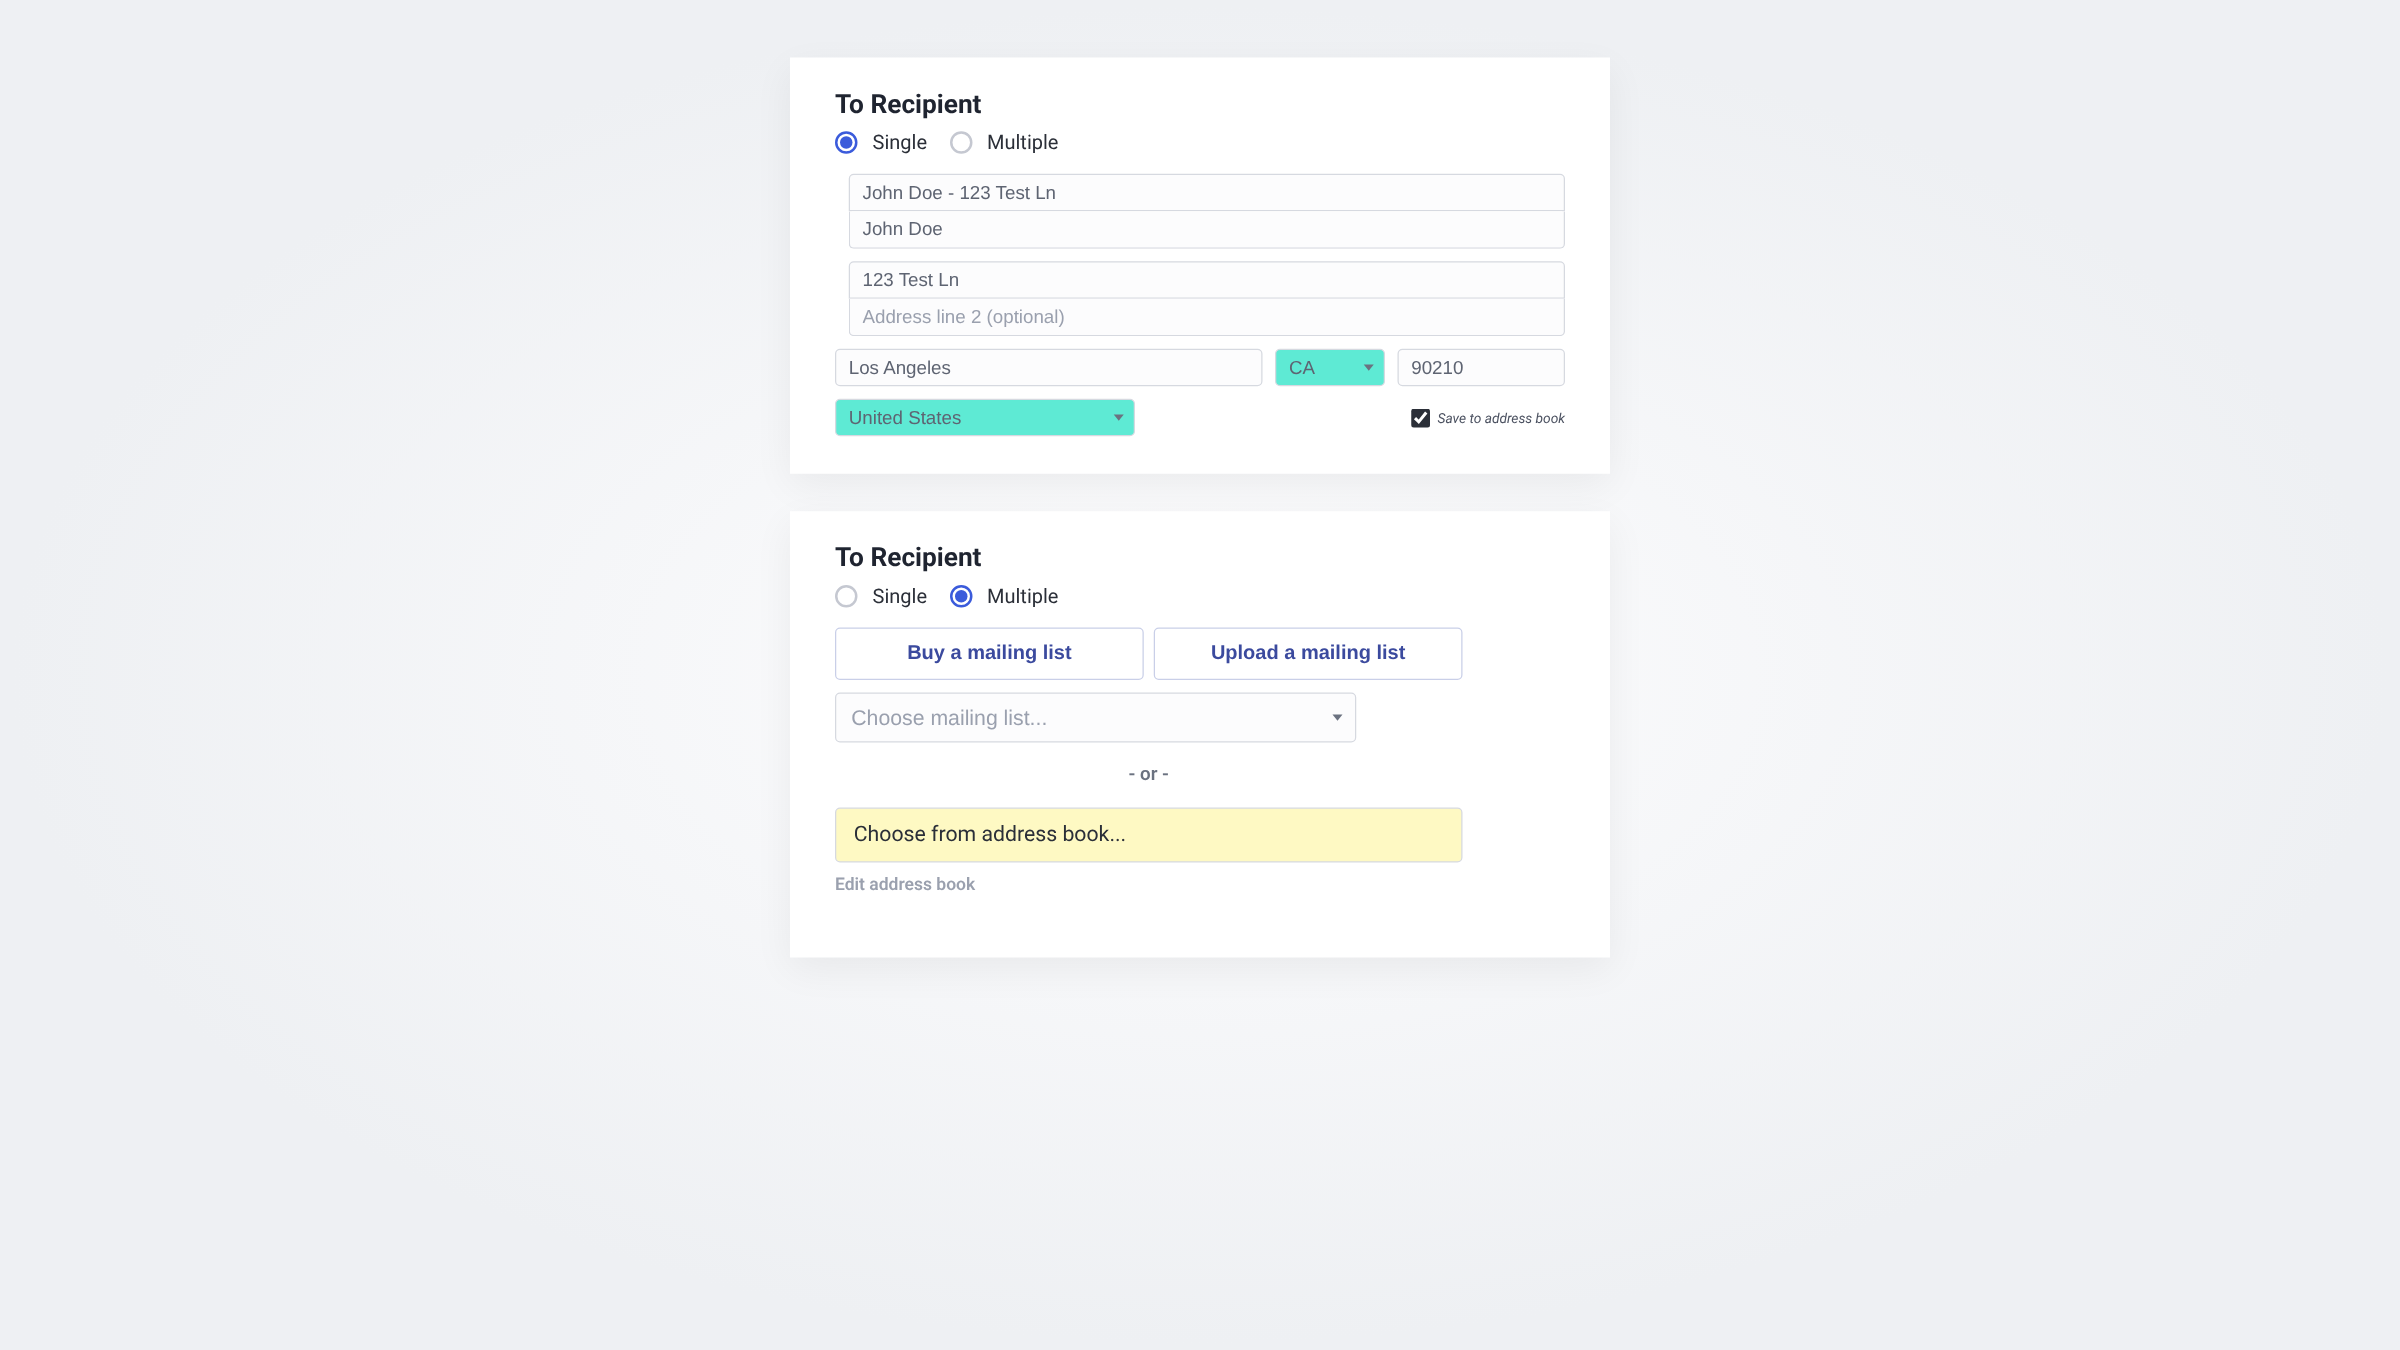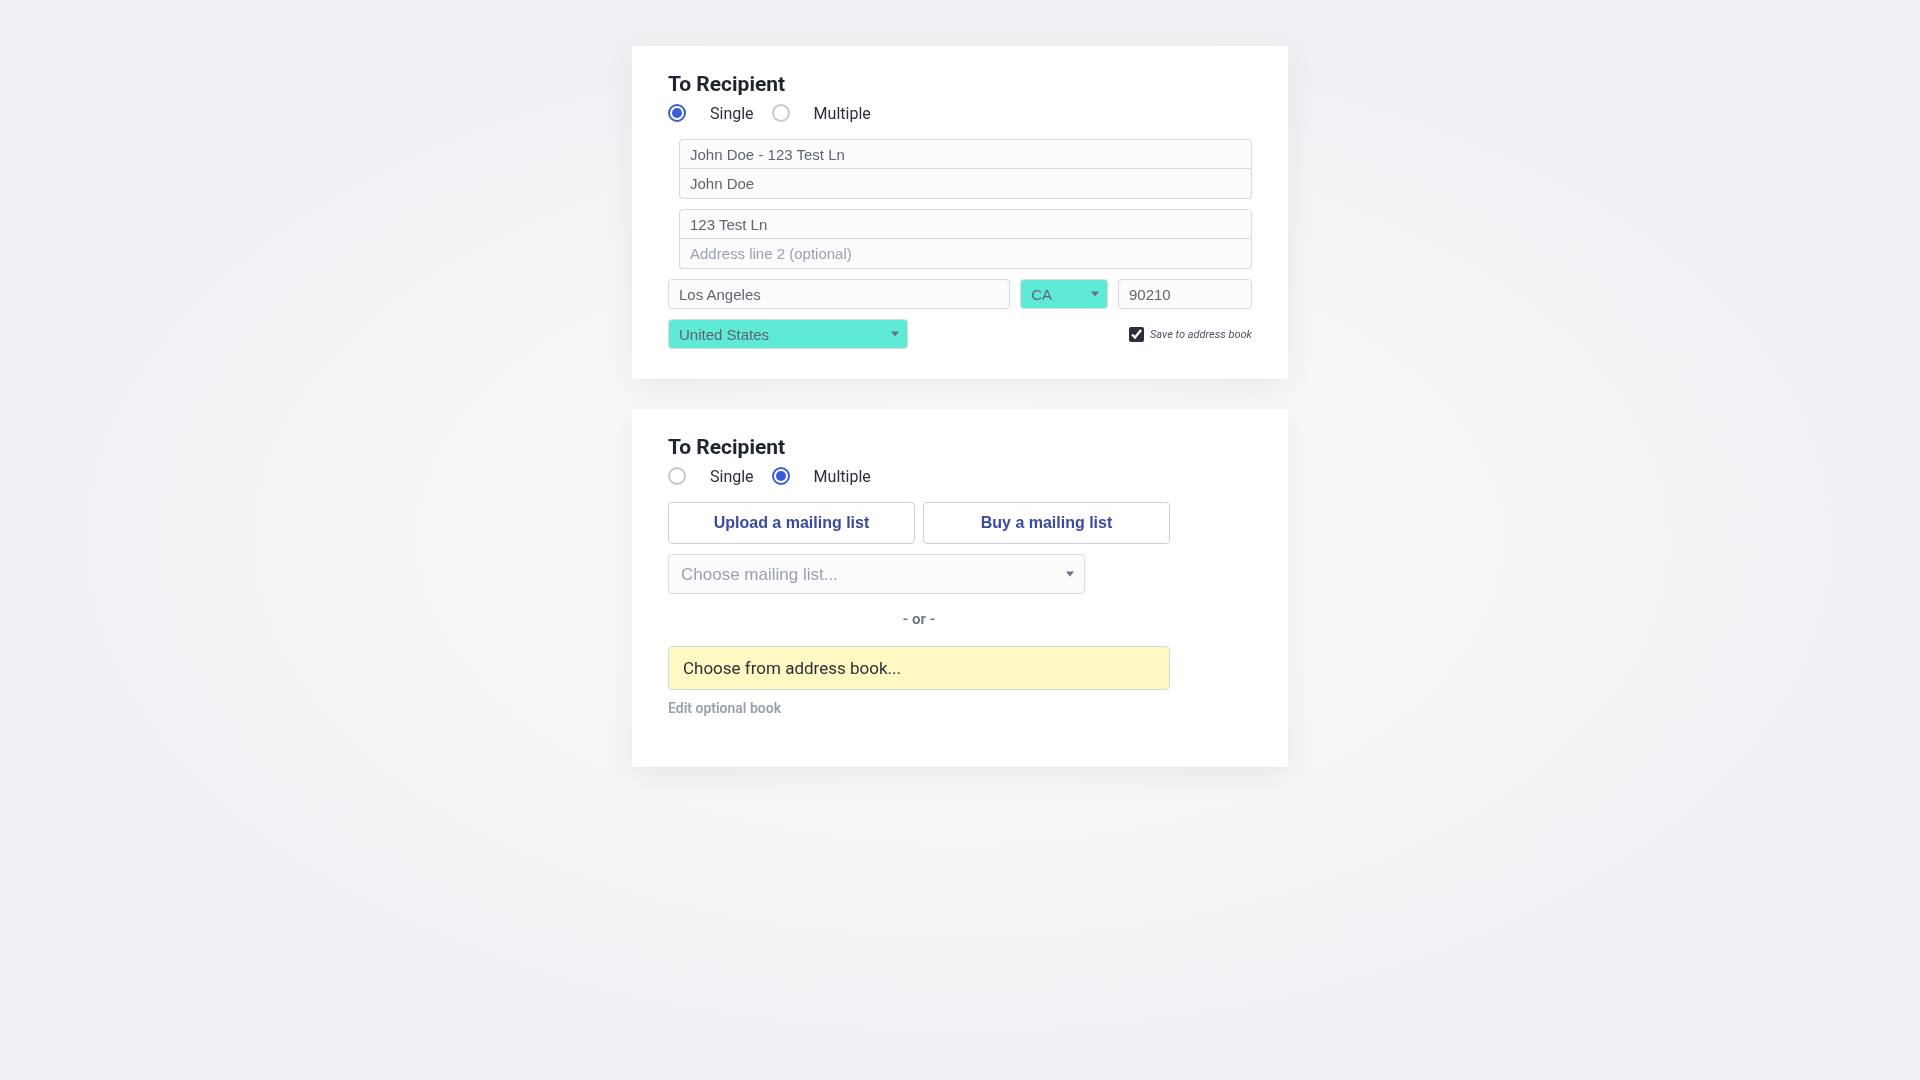--- a/index.html
+++ b/index.html
@@ -34,21 +34,22 @@
 
     
     .radio-row {
       display: flex;
       align-items: center;
       gap: 18px;
       margin-bottom: 16px;
     }
     .radio-opt {
       display: flex;
-      gap: 24px;
+      align-items: center;
+      gap: 12px;
       cursor: pointer;
     }
     .radio-opt .circ {
       width: 18px;
       height: 18px;
       border: 2px solid #c5c8d1;
       border-radius: 50%;
       position: relative;
       display: inline-block;
     }
@@ -297,32 +298,32 @@
         <span class="circ"></span>
         <span class="lbl">Single</span>
       </div>
       <div class="radio-opt checked">
         <span class="circ"></span>
         <span class="lbl">Multiple</span>
       </div>
     </div>
 
     <div class="btn-row btn-group">
+      <button class="btn-out">Buy a mailing list</button>
       <button class="btn-out">Upload a mailing list</button>
-      <button class="btn-out">Buy a mailing list</button>
     </div>
 
     <div class="sel-big-wrap">
       <select class="sel-big">
         <option>Choose mailing list...</option>
       </select>
     </div>
 
     <div class="or-sep">- or -</div>
 
     <div class="ab-box">
       <span>Choose from address book...</span>
     </div>
 
-    <span class="edit-link">Edit optional book</span>
+    <span class="edit-link">Edit address book</span>
   </div>
 
 </div>
 
 </body></html>

